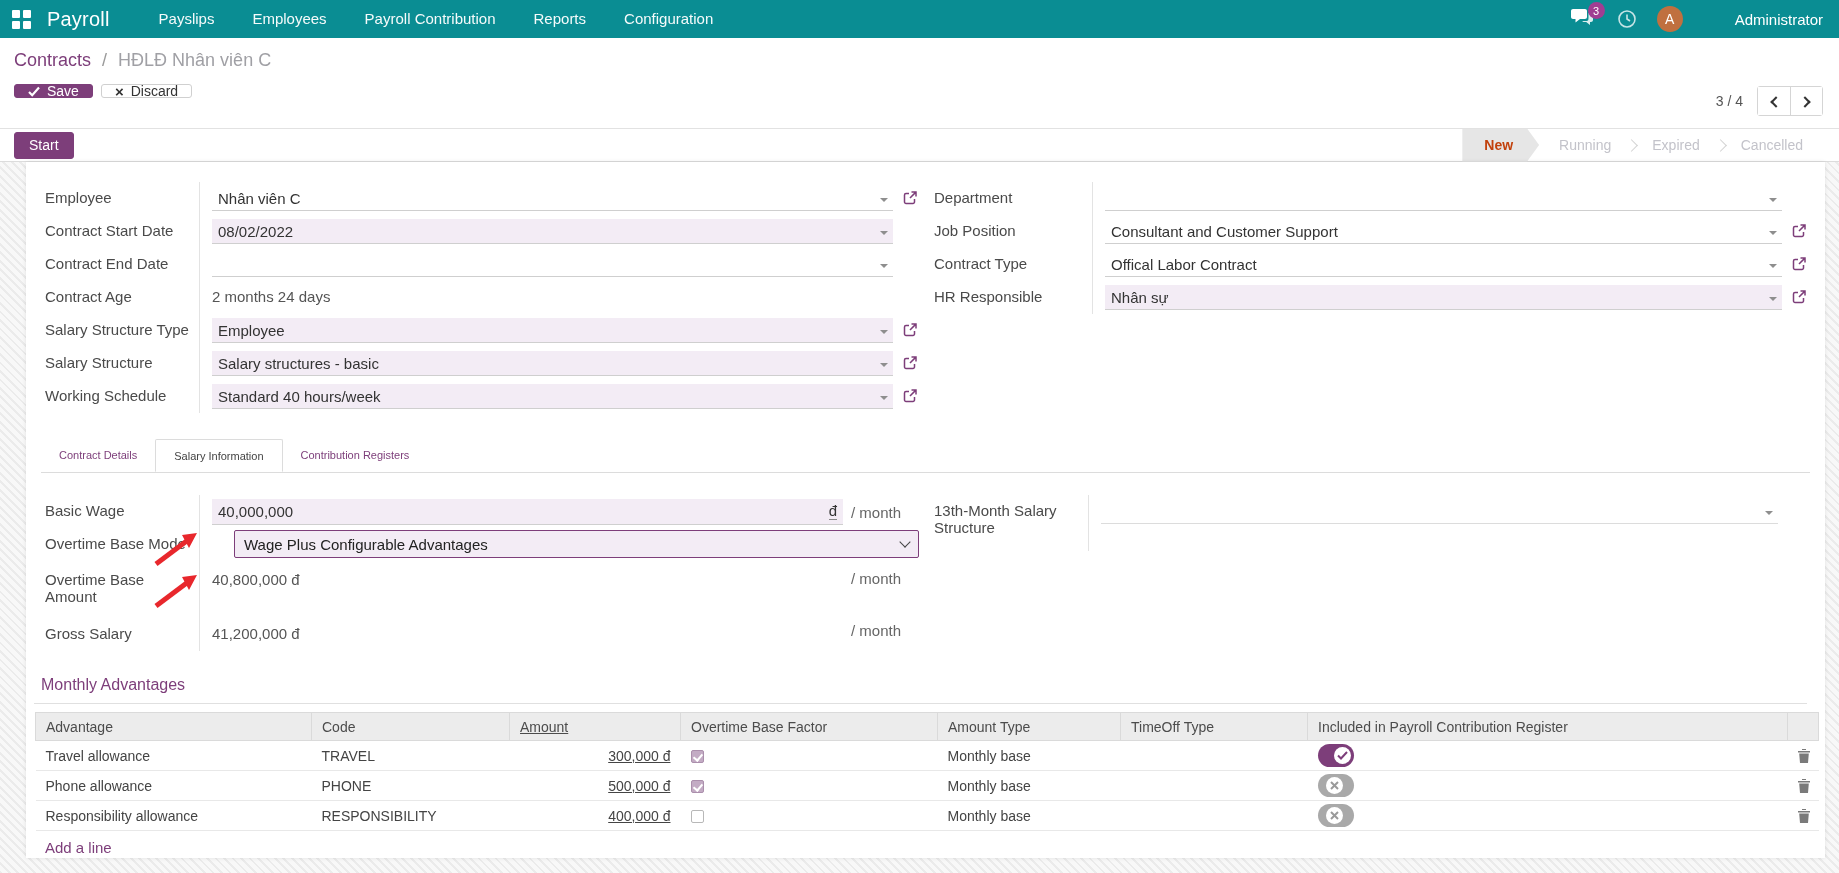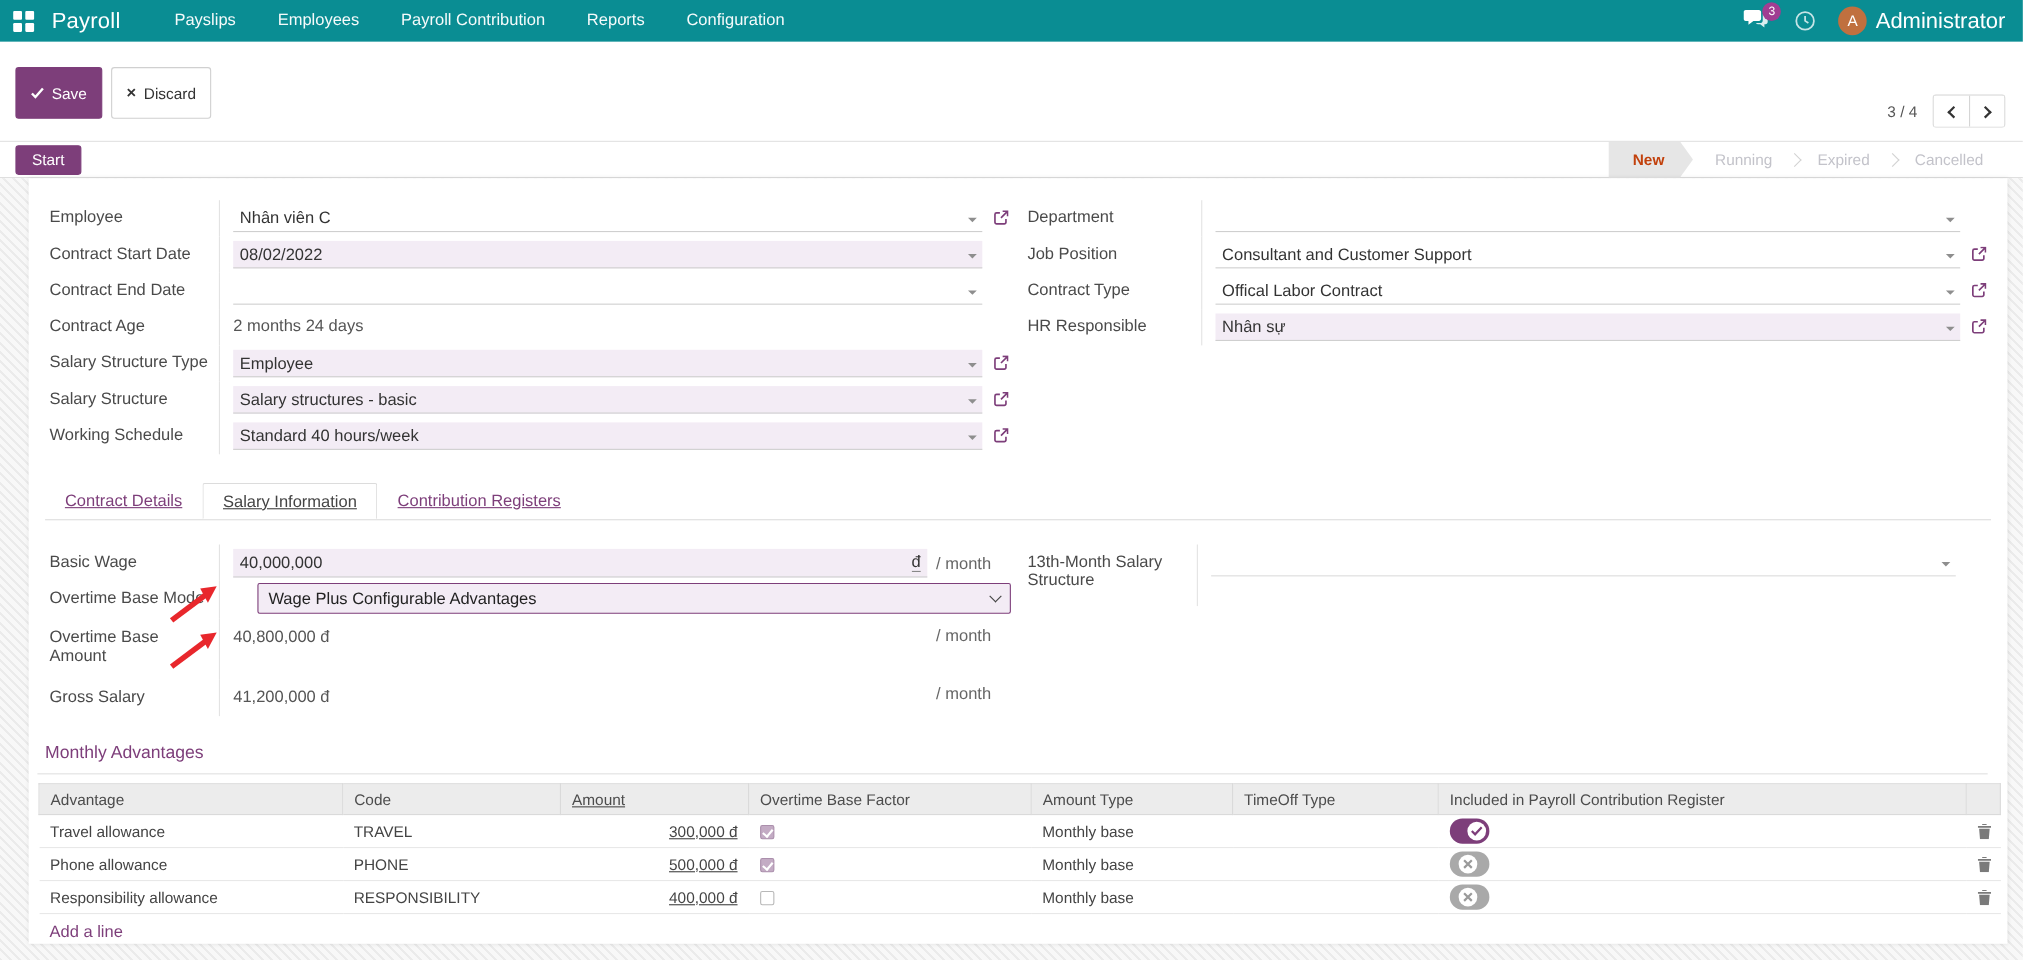--- a/index.html
+++ b/index.html
@@ -11,30 +11,30 @@
   .apps-icon { width:19px; height:19px; display:grid; grid-template-columns:8px 8px; grid-template-rows:8px 8px; gap:3px; margin-right:16px; cursor:pointer; }
   .apps-icon span { background:#fff; border-radius:1px; }
   .brand { font-size:20px; font-weight:400; margin-right:30px; letter-spacing:.2px; }
   .nav-item { padding:0 19px; height:38px; line-height:38px; font-size:15px; color:rgba(255,255,255,.96); cursor:pointer; white-space:nowrap; }
   .nav-right { margin-left:auto; display:flex; align-items:center; gap:20px; }
   .chat-wrap { position:relative; width:26px; height:22px; cursor:pointer; }
   .badge { position:absolute; top:-6px; right:-8px; background:#a03d92; color:#fff; font-size:11px; min-width:17px; height:17px; border-radius:50%; display:flex; align-items:center; justify-content:center; }
   .clock-wrap { width:20px; height:20px; cursor:pointer; opacity:.9; }
   .user-menu { display:flex; align-items:center; gap:8px; cursor:pointer; }
   .avatar { width:26px; height:26px; border-radius:50%; background:#c0703f; color:#fff; font-size:14px; display:flex; align-items:center; justify-content:center; }
-  .user-name { font-size:20px; }
+  .user-name { font-size:15px;margin-left:44px; }
 
   
   .control-panel { height:91px; padding:10px 16px 0 14px; border-bottom:1px solid #e2e2e2; position:relative; background:#fff; }
   .breadcrumb { font-size:18px; margin-top:2px; }
   .breadcrumb .bc-parent { color:#7d3e7a; cursor:pointer; }
   .breadcrumb .bc-sep { color:#9a9a9a; margin:0 6px; }
   .breadcrumb .bc-current { color:#a0a0a5; }
   .btn-row { margin-top:13px; display:flex; gap:8px; }
-  .btn { height:47px; padding:0 13px; font-size:14px; font-family:inherit; border-radius:3px; display:inline-flex; align-items:center; gap:7px; cursor:pointer; border:1px solid transparent; }
+  .btn { height:14px; padding:0 13px; font-size:14px; font-family:inherit; border-radius:3px; display:inline-flex; align-items:center; gap:7px; cursor:pointer; border:1px solid transparent; }
   .btn-primary { background:#7d3e7a; border-color:#7d3e7a; color:#fff; }
   .btn-secondary { background:#fff; border-color:#d0d0d0; color:#333; }
   .x-glyph { font-size:15px; font-weight:700; line-height:1; }
   .pager { position:absolute; right:16px; top:48px; display:flex; align-items:center; gap:14px; }
   .pager-count { font-size:14px; color:#555; }
   .pager-btns { display:flex; border:1px solid #d5d5d5; border-radius:3px; }
   .pager-btn { width:32px; height:28px; background:#fff; border:none; cursor:pointer; position:relative; }
   .pager-btn + .pager-btn { border-left:1px solid #d5d5d5; }
   .chev { display:inline-block; width:8px; height:8px; border-top:2px solid #333; border-right:2px solid #333; }
   .chev-left  { transform:rotate(-135deg); margin-left:3px; }
@@ -63,21 +63,21 @@
   .fctl { width:681px; height:25px; display:flex; align-items:center; padding:0 5px 0 6px; border-bottom:1px solid #cfcfcf; }
   .col-right .fctl { width:677px; }
   .fctl.lavender { background:#f3ecf5; }
   .fctl .ftext { flex:1; font-size:15px; color:#333; white-space:nowrap; overflow:hidden; }
   .caret { width:0; height:0; border:4px solid transparent; border-top-color:#8e8e8e; margin-top:7px; margin-left:6px; }
   .extlink { margin-left:10px; margin-top:5px; cursor:pointer; line-height:0; }
   .freadonly { padding-top:3px; font-size:15px; color:#555; }
 
   
   .tabs { position:absolute; top:277px; left:15px; right:15px; display:flex; border-bottom:1px solid #dcdcdc; height:34px; }
-  .tab { padding:0 18px; line-height:33px; font-size:15px; color:#7d3e7a; cursor:pointer;text-decoration:underline; }
+  .tab { padding:0 18px; line-height:33px; font-size:11px; color:#7d3e7a; cursor:pointer; }
   .tab.active { background:#fff; border:1px solid #dcdcdc; border-bottom-color:#fff; color:#444; border-radius:2px 2px 0 0; }
 
   
   .salary-left { position:absolute; left:15px; top:333px; width:900px; }
   .salary-right { position:absolute; left:904px; top:333px; width:907px; }
   .money-field { width:631px; height:26px; background:#f3ecf5; border-bottom:1px solid #cfcfcf; display:flex; align-items:center; padding:0 6px; }
   .money-field .amount { flex:1; font-size:15px; color:#333; }
   .money-field .cur { font-size:15px; color:#333; border-bottom:1px solid #888; line-height:1.1; }
   .per-month { margin:5px 0 0 8px; color:#666; font-size:15px; white-space:nowrap; }
   .sel-field { width:685px; height:28px; background:#f3ecf5; border:1px solid #7d3e7a; border-radius:2px; display:flex; align-items:center; padding:0 9px; cursor:pointer; }
@@ -145,20 +145,25 @@
       </svg>
     </div>
     <div class="user-menu">
       <div class="avatar">A</div>
       <span class="user-name">Administrator</span>
     </div>
   </div>
 </div>
 
 <div class="control-panel">
+  <div class="breadcrumb">
+    <span class="bc-parent">Contracts</span>
+    <span class="bc-sep">/</span>
+    <span class="bc-current">HĐLĐ Nhân viên C</span>
+  </div>
   <div class="btn-row">
     <button class="btn btn-primary">
       <svg width="12" height="11" viewBox="0 0 12 11">
           <path d="M1 6l3.2 3.2L11 1.5" fill="none" stroke="#fff" stroke-width="2.2"></path>
         </svg>
       <span>Save</span>
     </button>
     <button class="btn btn-secondary">
       <span class="x-glyph">×</span>
       <span>Discard</span>

